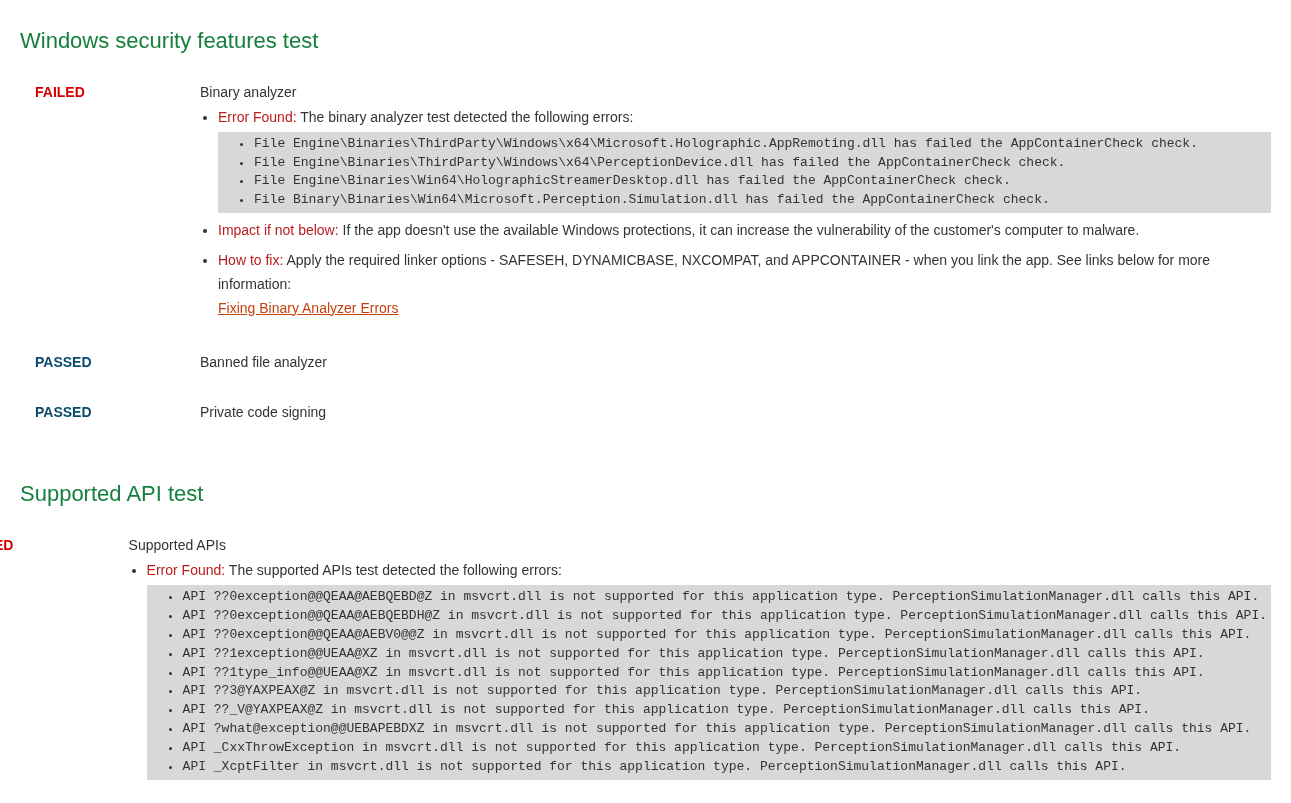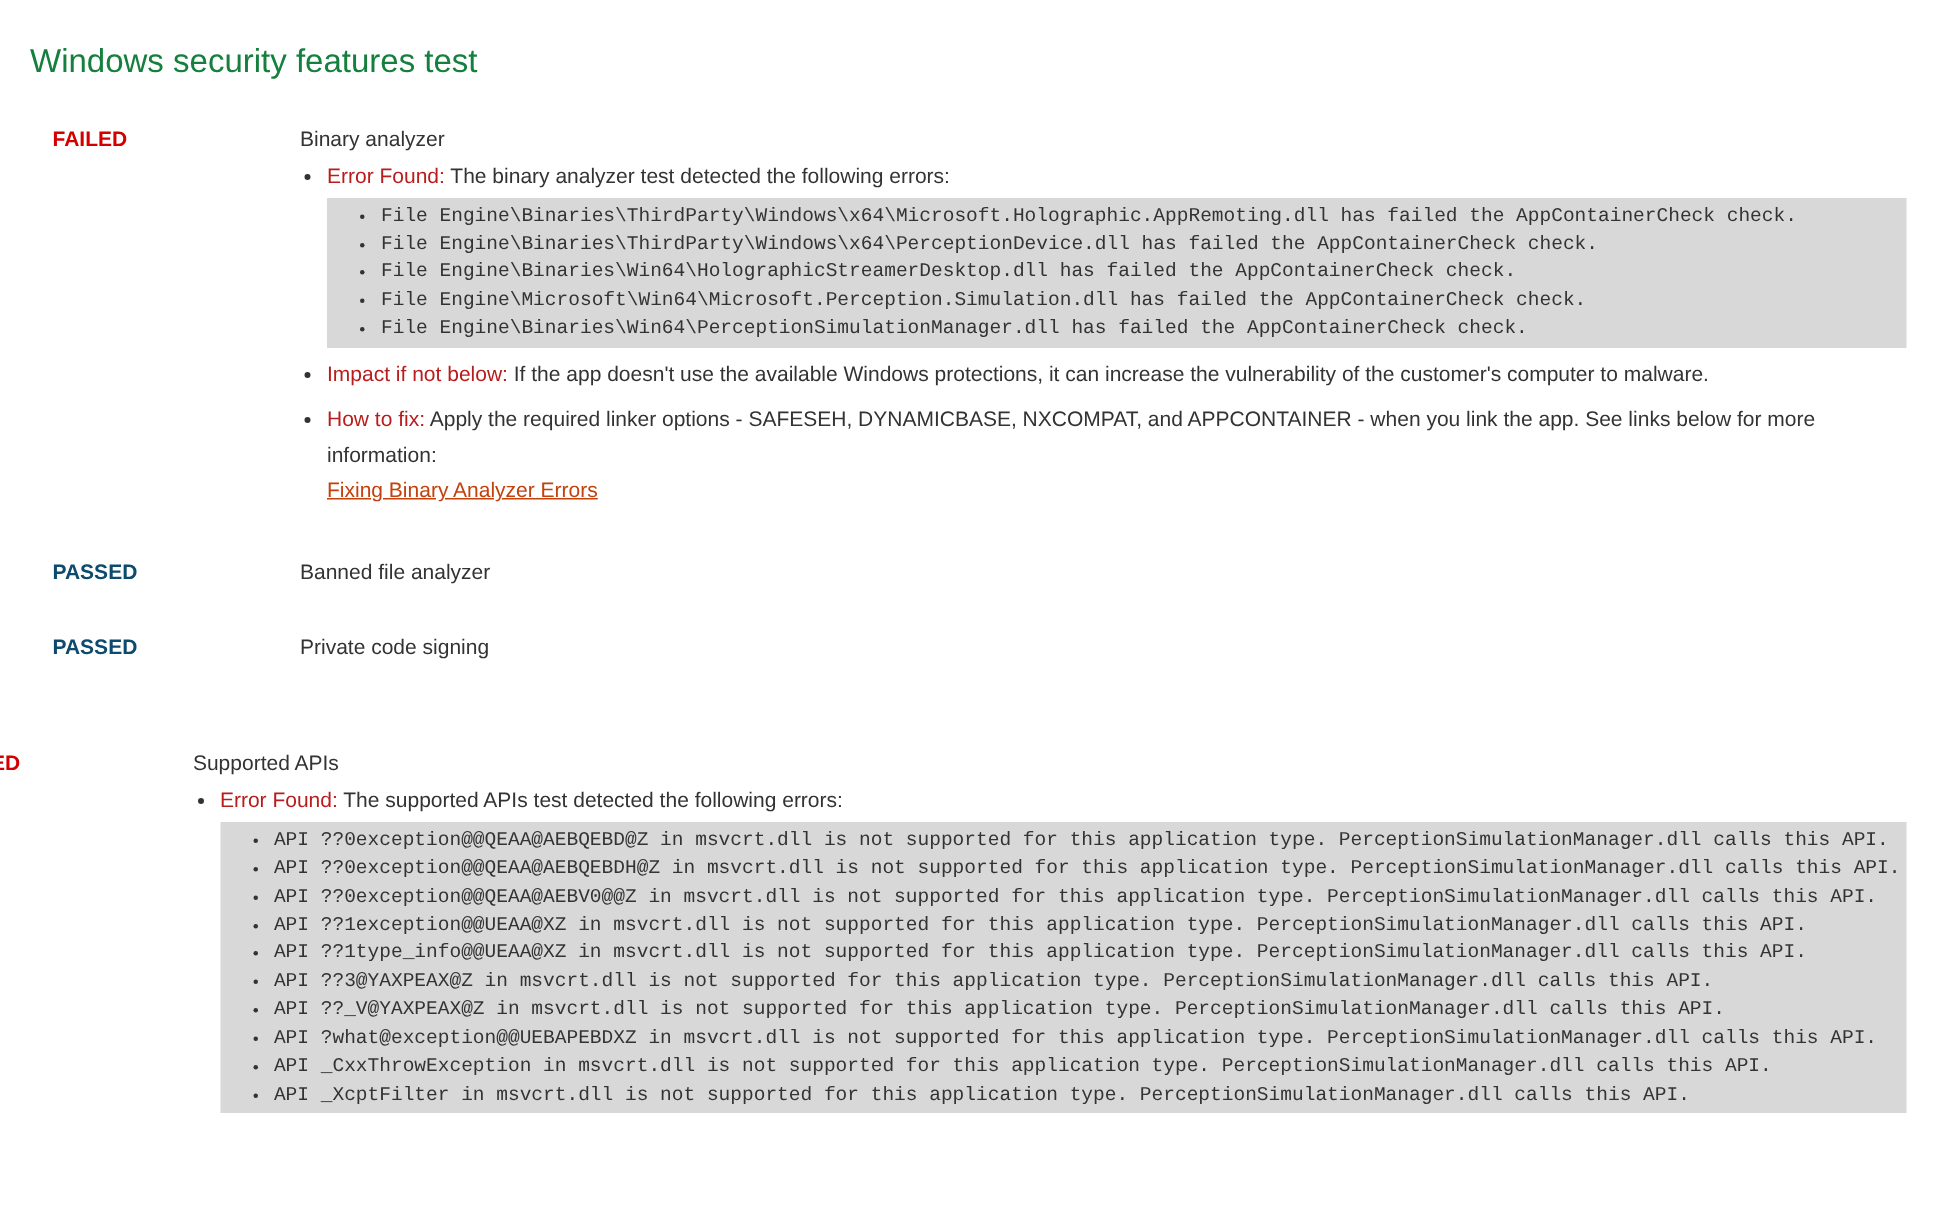--- a/index.html
+++ b/index.html
@@ -97,22 +97,21 @@
     <div class="status-col status-failed">FAILED</div>
     <div class="content-col">
       <div class="test-name">Binary analyzer</div>
       <ul class="detail-list">
         <li>
           <span class="label">Error Found:</span><span class="detail-text"> The binary analyzer test detected the following errors:</span>
           <ul class="code-block">
             <li>File Engine\Binaries\ThirdParty\Windows\x64\Microsoft.Holographic.AppRemoting.dll has failed the AppContainerCheck check.</li>
             <li>File Engine\Binaries\ThirdParty\Windows\x64\PerceptionDevice.dll has failed the AppContainerCheck check.</li>
             <li>File Engine\Binaries\Win64\HolographicStreamerDesktop.dll has failed the AppContainerCheck check.</li>
-            <li>File Engine\Microsoft\Win64\Microsoft.Perception.Simulation.dll has failed the AppContainerCheck check.</li>
-            <li>File Engine\Binaries\Win64\PerceptionSimulationManager.dll has failed the AppContainerCheck check.</li>
+            <li>File Binary\Binaries\Win64\Microsoft.Perception.Simulation.dll has failed the AppContainerCheck check.</li>
           </ul>
         </li>
         <li>
           <span class="label">Impact if not below:</span><span class="detail-text"> If the app doesn't use the available Windows protections, it can increase the vulnerability of the customer's computer to malware.</span>
         </li>
         <li>
           <span class="label">How to fix:</span><span class="detail-text"> Apply the required linker options - SAFESEH, DYNAMICBASE, NXCOMPAT, and APPCONTAINER - when you link the app. See links below for more information:</span><br>
           <a href="#" class="doclink">Fixing Binary Analyzer Errors</a>
         </li>
       </ul>
@@ -128,20 +127,21 @@
 
   <div class="test-row">
     <div class="status-col status-passed">PASSED</div>
     <div class="content-col">
       <div class="test-name">Private code signing</div>
     </div>
   </div>
 </div>
 
 <div class="section">
+  <h2 class="section-title">Supported API test</h2>
 
   <div class="test-row">
     <div class="status-col status-failed">FAILED</div>
     <div class="content-col">
       <div class="test-name">Supported APIs</div>
       <ul class="detail-list">
         <li>
           <span class="label">Error Found:</span><span class="detail-text"> The supported APIs test detected the following errors:</span>
           <ul class="code-block">
             <li>API ??0exception@@QEAA@AEBQEBD@Z in msvcrt.dll is not supported for this application type. PerceptionSimulationManager.dll calls this API.</li>

